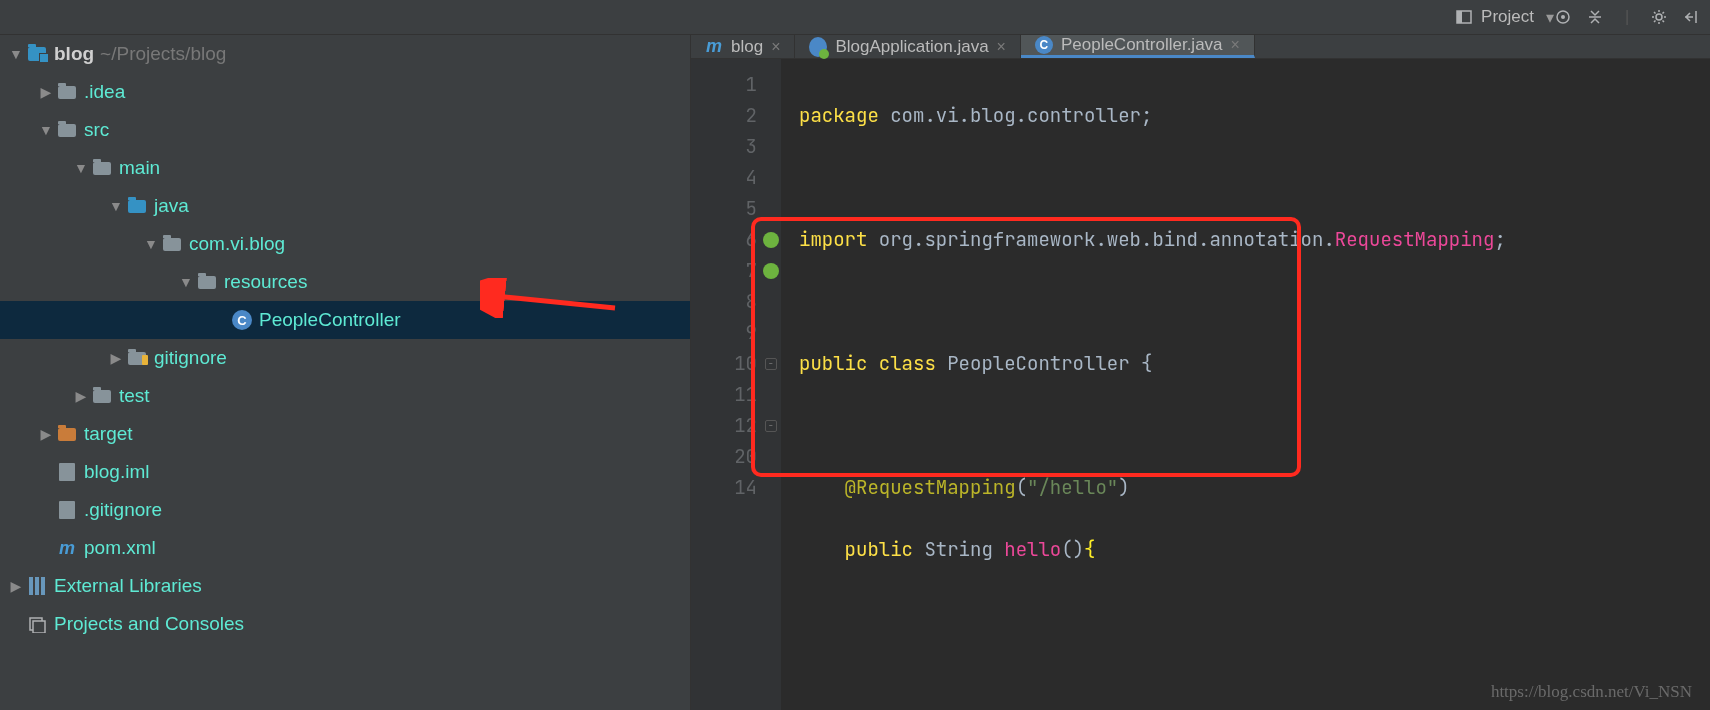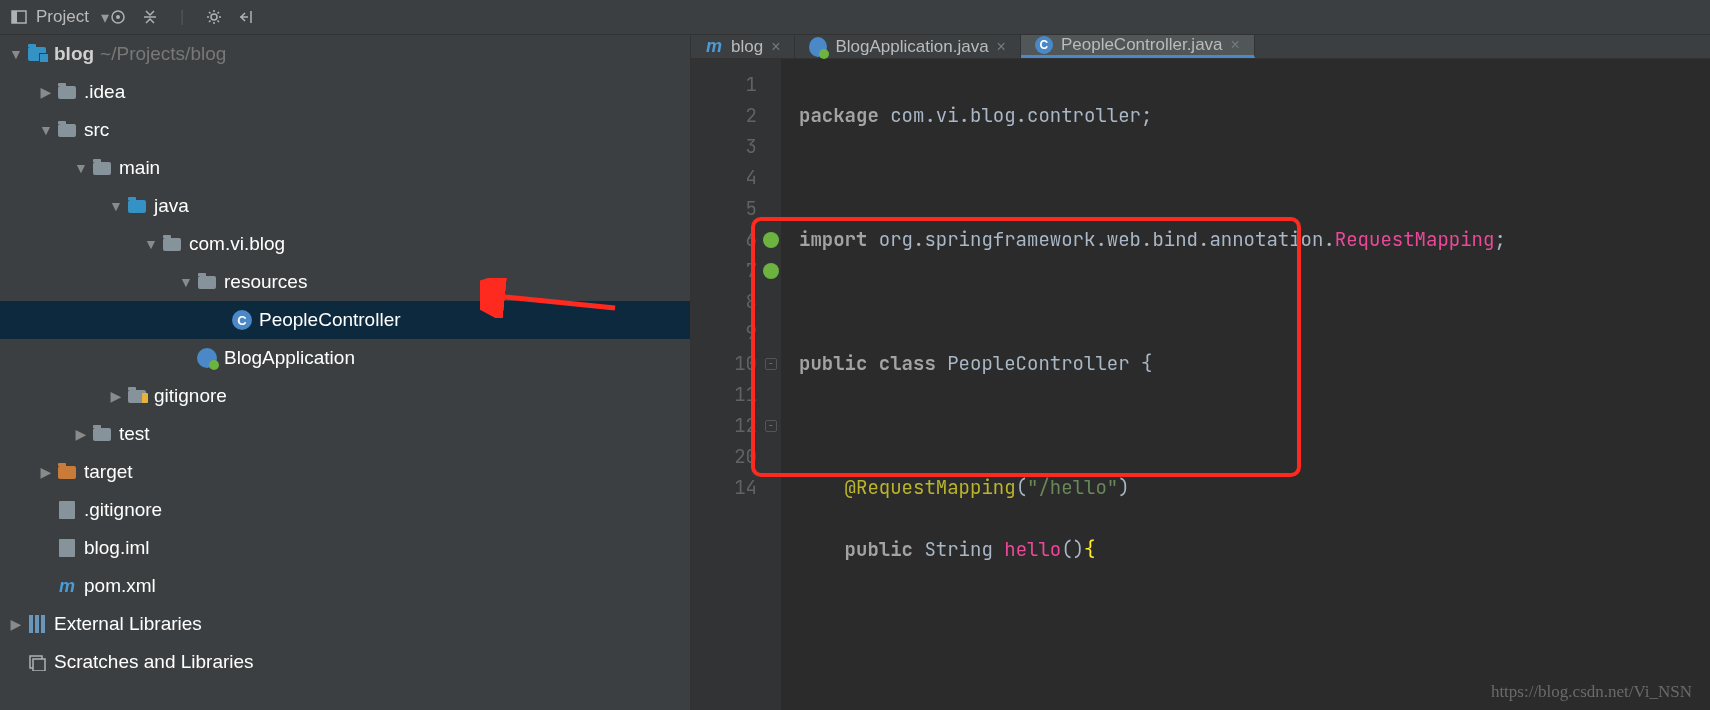--- a/index.html
+++ b/index.html
@@ -12,21 +12,21 @@
       overflow: hidden;
       display: flex;
       flex-direction: column;
     }
     .toolbar {
       height: 35px;
       background: #3c3f41;
       border-bottom: 1px solid #323232;
       display: flex;
       align-items: center;
-      justify-content: flex-start;
+      justify-content: flex-end;
       padding: 0 10px;
     }
     .toolbar-left {
       display: flex;
       align-items: center;
       gap: 8px;
     }
     .toolbar-right {
       display: flex;
       align-items: center;
@@ -77,21 +77,21 @@
     .folder-res { background: #87939a; border-radius: 2px; width: 18px; height: 13px; position: relative; }
     .folder-res::before { content:''; position:absolute; top:-3px; left:0; width:8px; height:3px; background:#87939a; border-radius:1px 1px 0 0; }
     .folder-res::after { content:''; position:absolute; bottom:0; right:-2px; width:6px; height:10px; background:#e8b339; border-radius:1px; }
     .circle-c { width:20px; height:20px; border-radius:50%; background:#4a88c7; display:flex; align-items:center; justify-content:center; color:#fff; font-size:13px; font-weight:bold; }
     .spring-icon { width:20px; height:20px; border-radius:50%; background:#4a88c7; display:flex; align-items:center; justify-content:center; position:relative; }
     .spring-icon::after { content:''; position:absolute; bottom:-2px; right:-2px; width:10px; height:10px; border-radius:50%; background:#6db33f; }
     .file-icon { width:16px; height:18px; background:#87939a; border-radius:1px; position:relative; }
     .maven-m { color:#499cd6; font-weight:bold; font-style:italic; font-size:18px; }
     .lib-icon { display:flex; gap:2px; }
     .lib-icon span { width:4px; height:18px; background:#6897bb; }
-    .tree-label { color:#ffffff; }
+    .tree-label { color:#5eead4; }
     .tree-label.bold { font-weight:bold; color:#d0d0d0; }
     .tree-path { color:#787878; margin-left:6px; }
     
     .editor-area { flex:1; display:flex; flex-direction:column; background:#2b2b2b; border-left:1px solid #323232; }
     .editor-tabs { height:35px; background:#3c3f41; display:flex; align-items:stretch; border-bottom:1px solid #323232; }
     .editor-tab {
       display:flex; align-items:center; padding:0 14px; gap:8px;
       border-right:1px solid #323232; cursor:pointer; font-size:17px;
       color:#bbbbbb;
     }
@@ -105,21 +105,21 @@
     }
     .gutter-line { height:31px; }
     .gutter-marks { position:absolute; right:2px; top:10px; }
     .gutter-mark { height:31px; display:flex; align-items:center; justify-content:center; }
     .gm-spring { width:16px; height:16px; border-radius:50%; background:#6db33f; }
     .gm-fold { width:12px; height:12px; border:1px solid #555; border-radius:2px; color:#777; font-size:10px; display:flex; align-items:center; justify-content:center; }
     .code {
       flex:1; padding:10px 0 10px 18px; color:#a9b7c6; white-space:pre; position:relative;
     }
     .code-line { height:31px; }
-    .kw { color:#a3a3a3;font-weight:bold; }
+    .kw { color:#fde047; }
     .ann { color:#bbb529; }
     .str { color:#6a8759; }
     .methdecl { color:#ec4899; }
     .pkg { color:#a9b7c6; }
     .highlight-box {
       position:absolute; border:4px solid #ff2a1f; border-radius:10px;
       pointer-events:none;
     }
     .red-arrow {
       position:absolute; pointer-events:none;
@@ -233,27 +233,20 @@
       <span class="tree-label">resources</span>
     </div>
     <div class="tree-row selected">
       <span class="indent" style="width:225px"></span>
       <span class="node-icon">
           <span class="circle-c">C</span>
         </span>
       <span class="tree-label">PeopleController</span>
     </div>
     <div class="tree-row">
-      <span class="indent" style="width:190px"></span>
-      <span class="node-icon">
-          <span class="spring-icon"></span>
-        </span>
-      <span class="tree-label">BlogApplication</span>
-    </div>
-    <div class="tree-row">
       <span class="indent" style="width:100px"></span>
       <span class="arrow">▶</span>
       <span class="node-icon">
           <span class="folder-res"></span>
         </span>
       <span class="tree-label">gitignore</span>
     </div>
     <div class="tree-row">
       <span class="indent" style="width:65px"></span>
       <span class="arrow">▶</span>
@@ -268,28 +261,28 @@
       <span class="node-icon">
           <span class="folder-orange"></span>
         </span>
       <span class="tree-label">target</span>
     </div>
     <div class="tree-row">
       <span class="indent" style="width:50px"></span>
       <span class="node-icon">
           <span class="file-icon"></span>
         </span>
+      <span class="tree-label">blog.iml</span>
+    </div>
+    <div class="tree-row">
+      <span class="indent" style="width:50px"></span>
+      <span class="node-icon">
+          <span class="file-icon"></span>
+        </span>
       <span class="tree-label">.gitignore</span>
-    </div>
-    <div class="tree-row">
-      <span class="indent" style="width:50px"></span>
-      <span class="node-icon">
-          <span class="file-icon"></span>
-        </span>
-      <span class="tree-label">blog.iml</span>
     </div>
     <div class="tree-row">
       <span class="indent" style="width:50px"></span>
       <span class="node-icon">
           <span class="maven-m">m</span>
         </span>
       <span class="tree-label">pom.xml</span>
     </div>
     <div class="tree-row">
       <span class="arrow">▶</span>
@@ -303,21 +296,21 @@
       <span class="tree-label">External Libraries</span>
     </div>
     <div class="tree-row">
       <span class="indent" style="width:20px"></span>
       <span class="node-icon">
         <svg width="18" height="18" viewBox="0 0 18 18">
             <rect x="2" y="3" width="12" height="12" fill="none" stroke="#afb1b3" stroke-width="1.5"></rect>
             <rect x="5" y="6" width="12" height="12" fill="#3c3f41" stroke="#afb1b3" stroke-width="1.5"></rect>
           </svg>
       </span>
-      <span class="tree-label">Scratches and Libraries</span>
+      <span class="tree-label">Projects and Consoles</span>
     </div>
 
     <svg class="red-arrow" style="left:480px; top:278px;" width="140" height="40" viewBox="0 0 140 40">
       <defs>
           <marker id="ah" markerWidth="12" markerHeight="10" refX="2" refY="5" orient="auto">
             <polygon points="0 0, 12 5, 0 10" fill="#ff2a1f"></polygon>
           </marker>
         </defs>
       <line x1="135" y1="30" x2="15" y2="18" stroke="#ff2a1f" stroke-width="5" marker-end="url(#ah)"></line>
     </svg>

